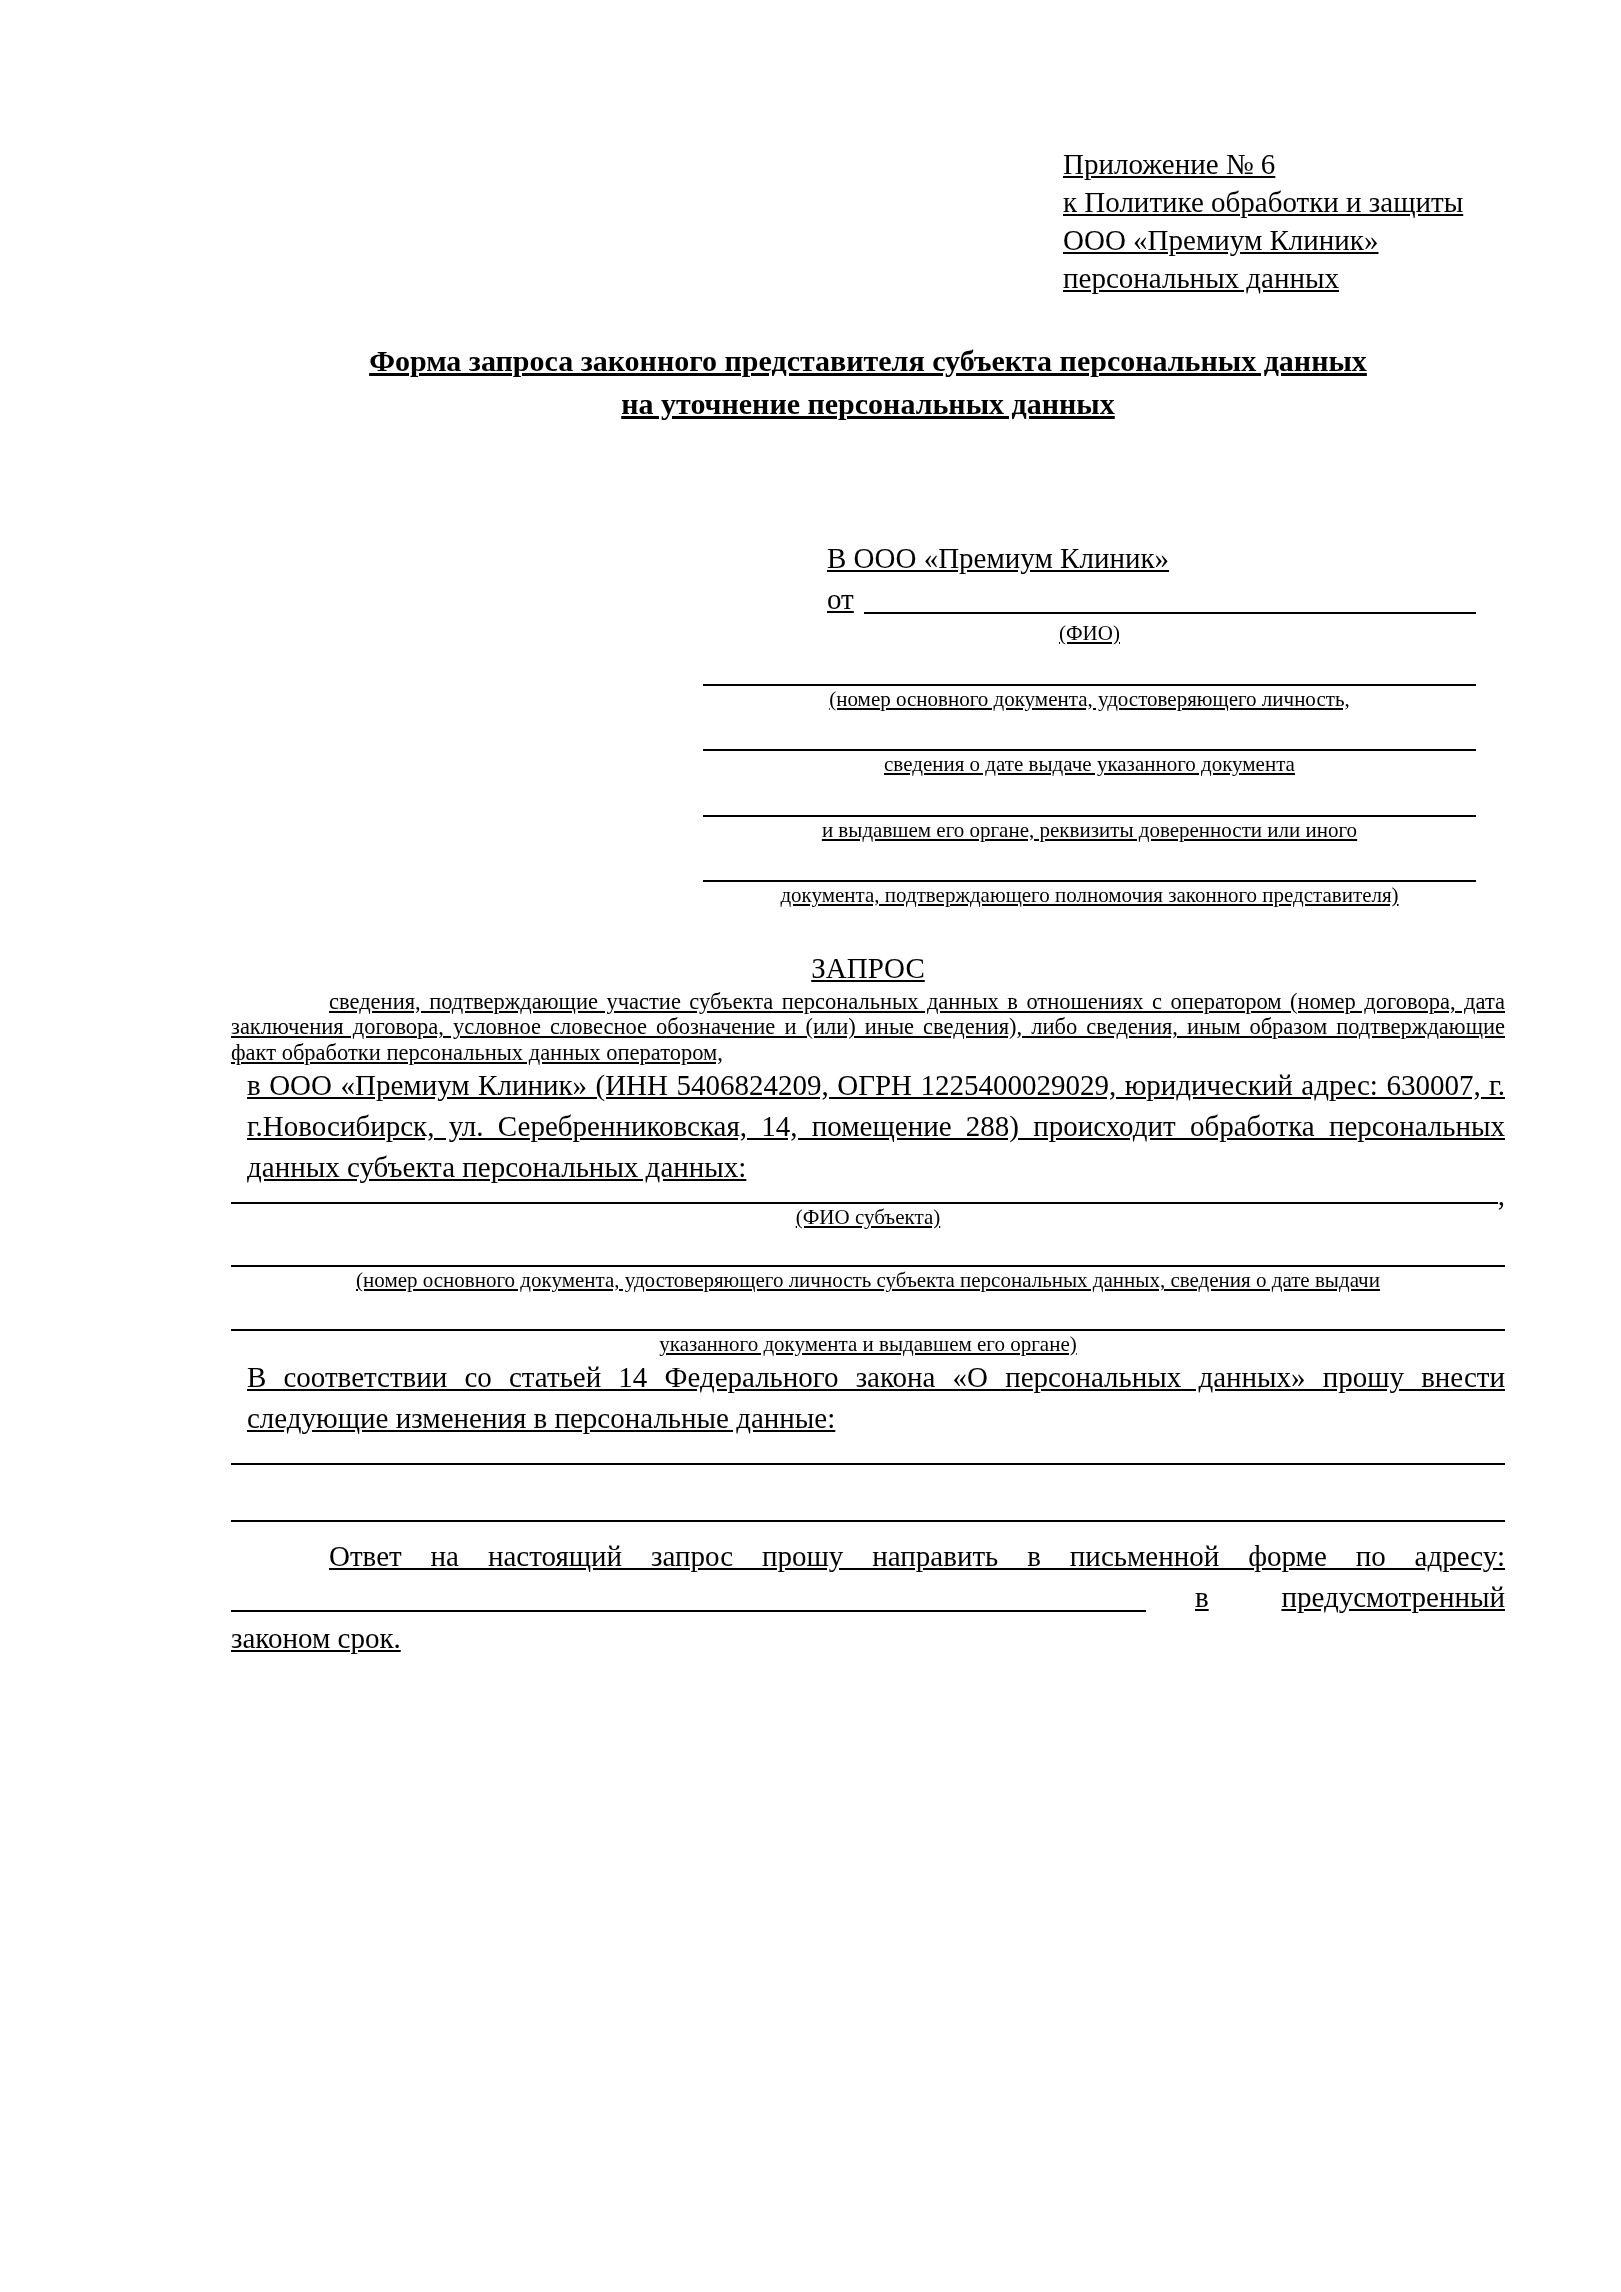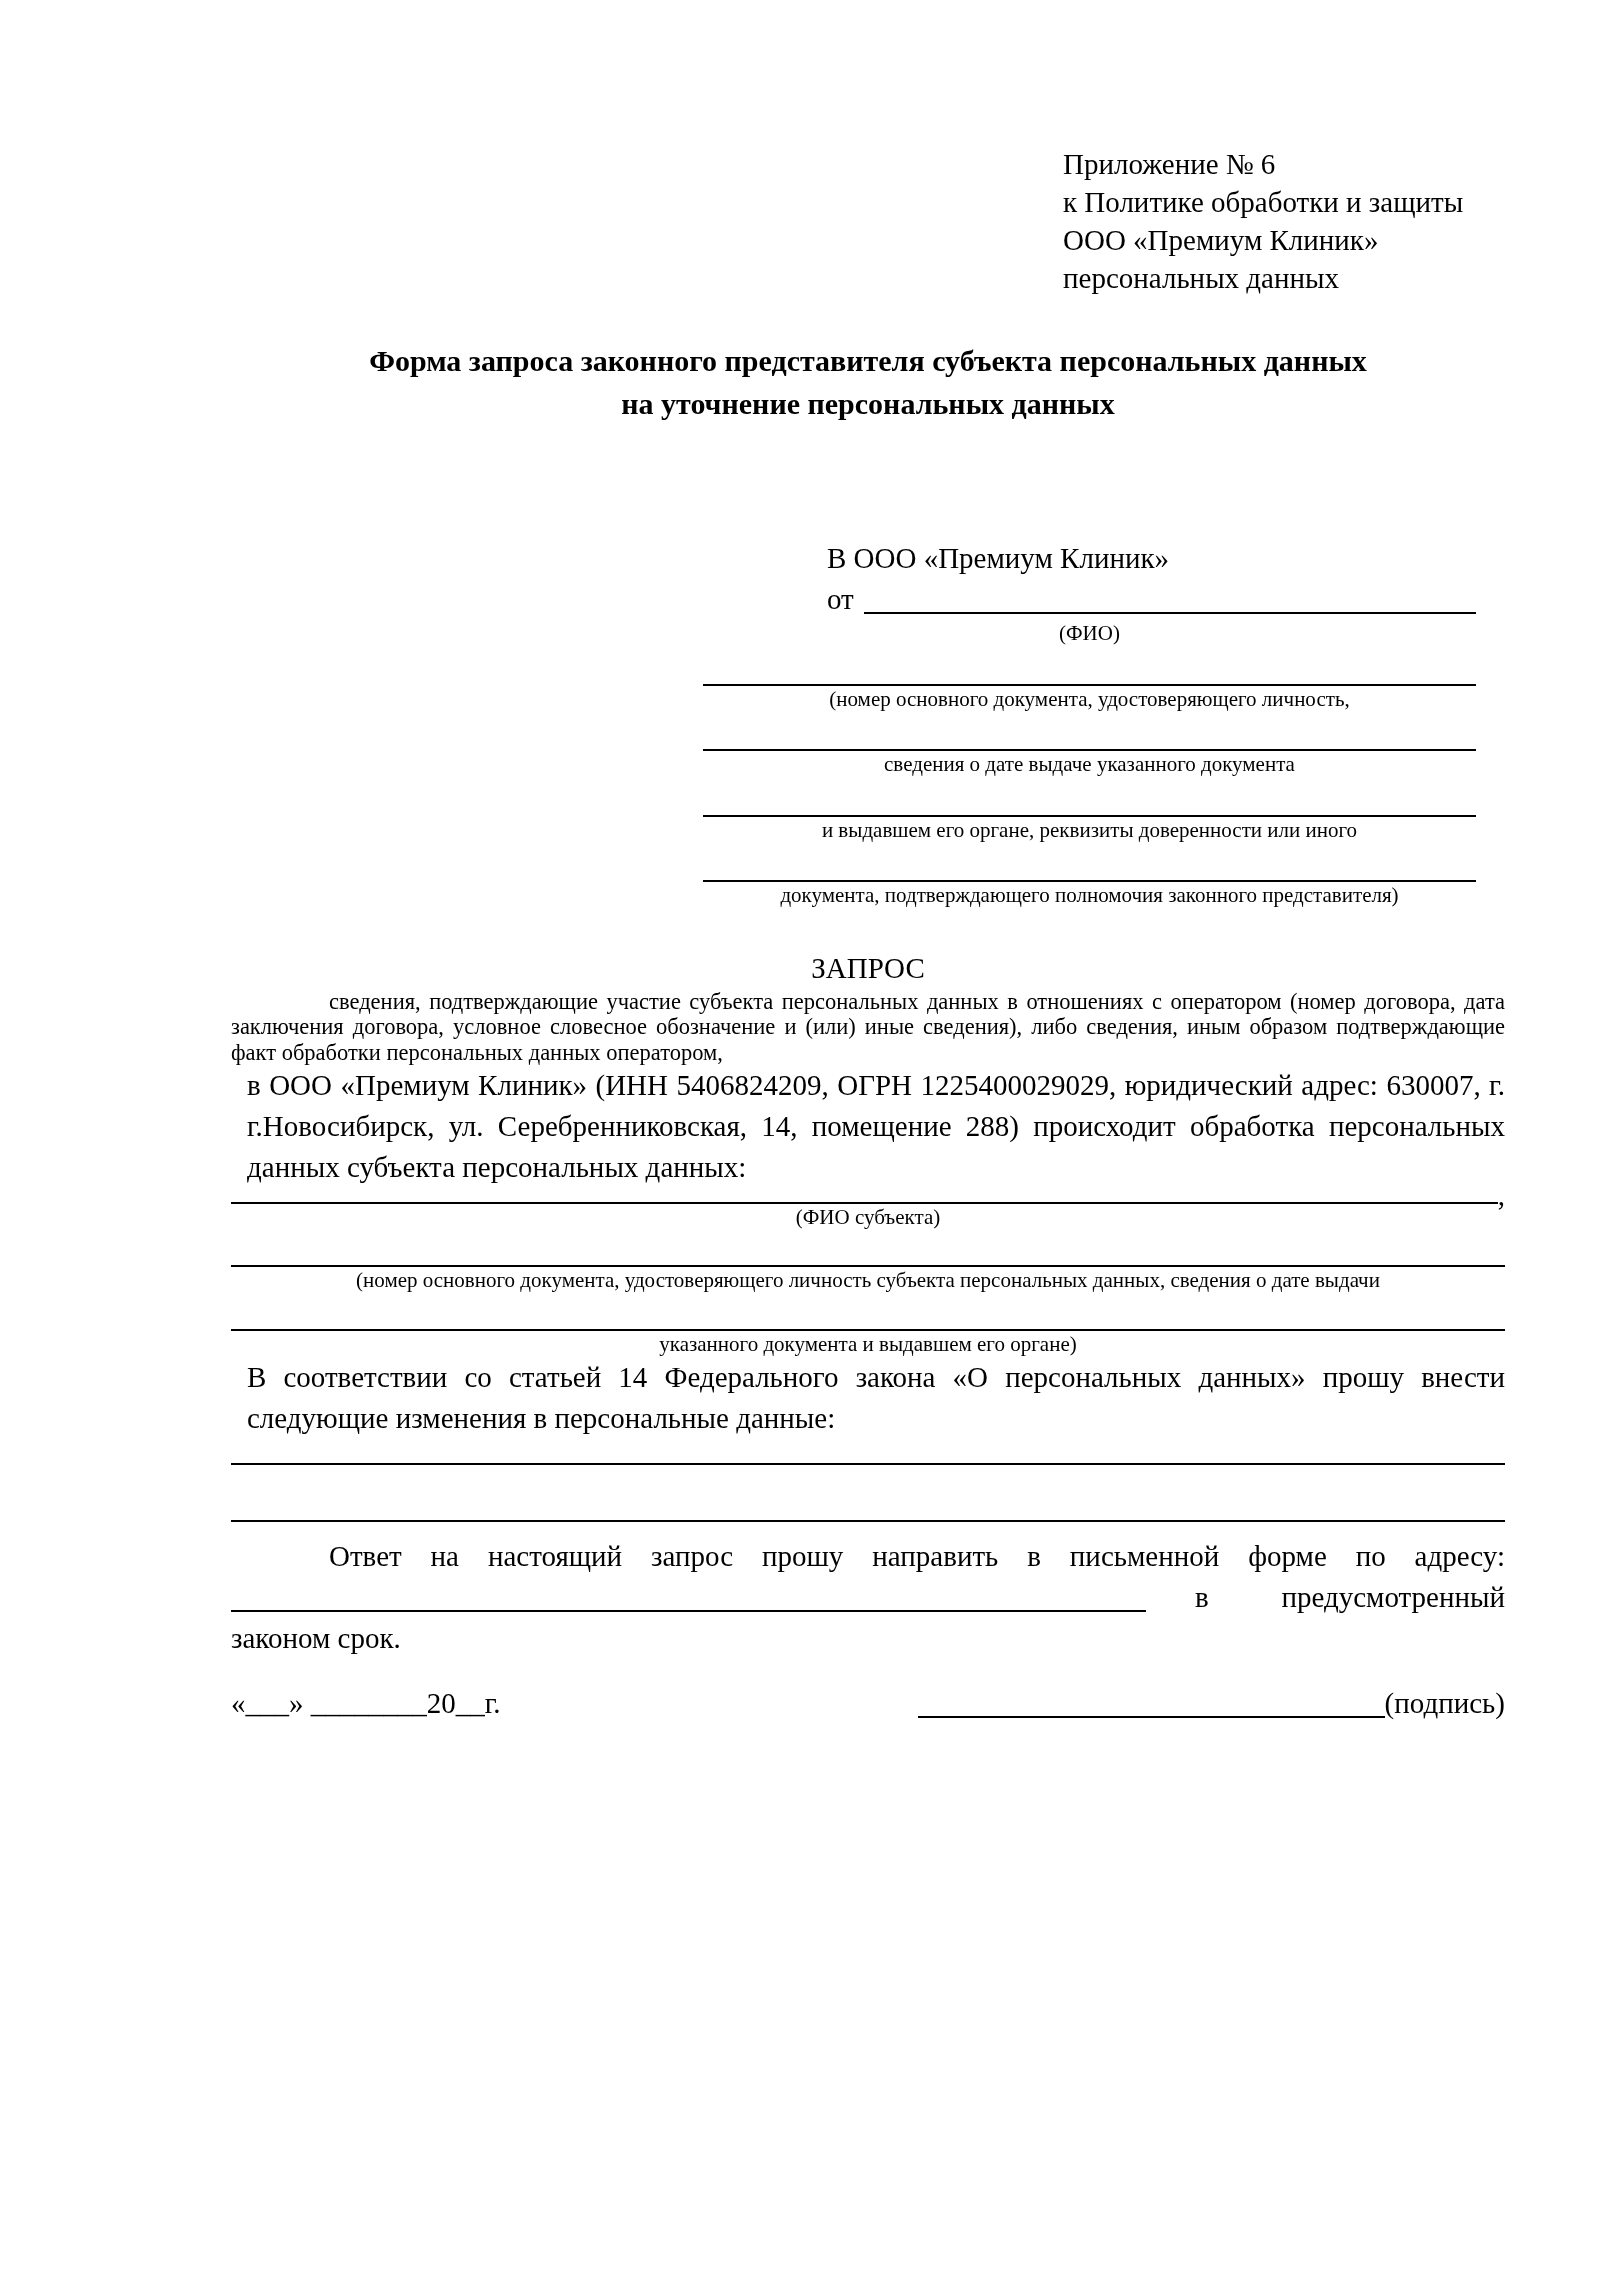--- a/index.html
+++ b/index.html
@@ -10,20 +10,21 @@
     color:#000;
     font-family:"Liberation Serif", serif;
     font-size:29px;
     line-height:41px;
     overflow:hidden;
   }
   .content {
     position:absolute;
     left:231px; top:145px;
     width:1274px;
+    text-decoration:underline;
   }
 
   
   .appendix { margin-left:832px; font-size:29px; line-height:38px; }
 
   
   .doc-title {
     margin-top:42px;
     text-align:center;
     font-weight:bold;
@@ -142,23 +143,16 @@
     <div class="answer-first para-justify-last indent">Ответ на настоящий запрос прошу направить в письменной форме по адресу:</div>
     <div class="answer-mid">
       <span class="blank"></span>
       <span class="tail">
         <span>в</span>
         <span>предусмотренный</span>
       </span>
     </div>
     <div>законом срок.</div>
 
-    <div class="footer-row">
-      <span>«___» ________20__г.</span>
-      <span class="sig-group">
-        <span class="sig-line"></span>
-        <span>(подпись)</span>
-      </span>
-    </div>
 
   </div>
 </div>
 
 
 </body></html>

